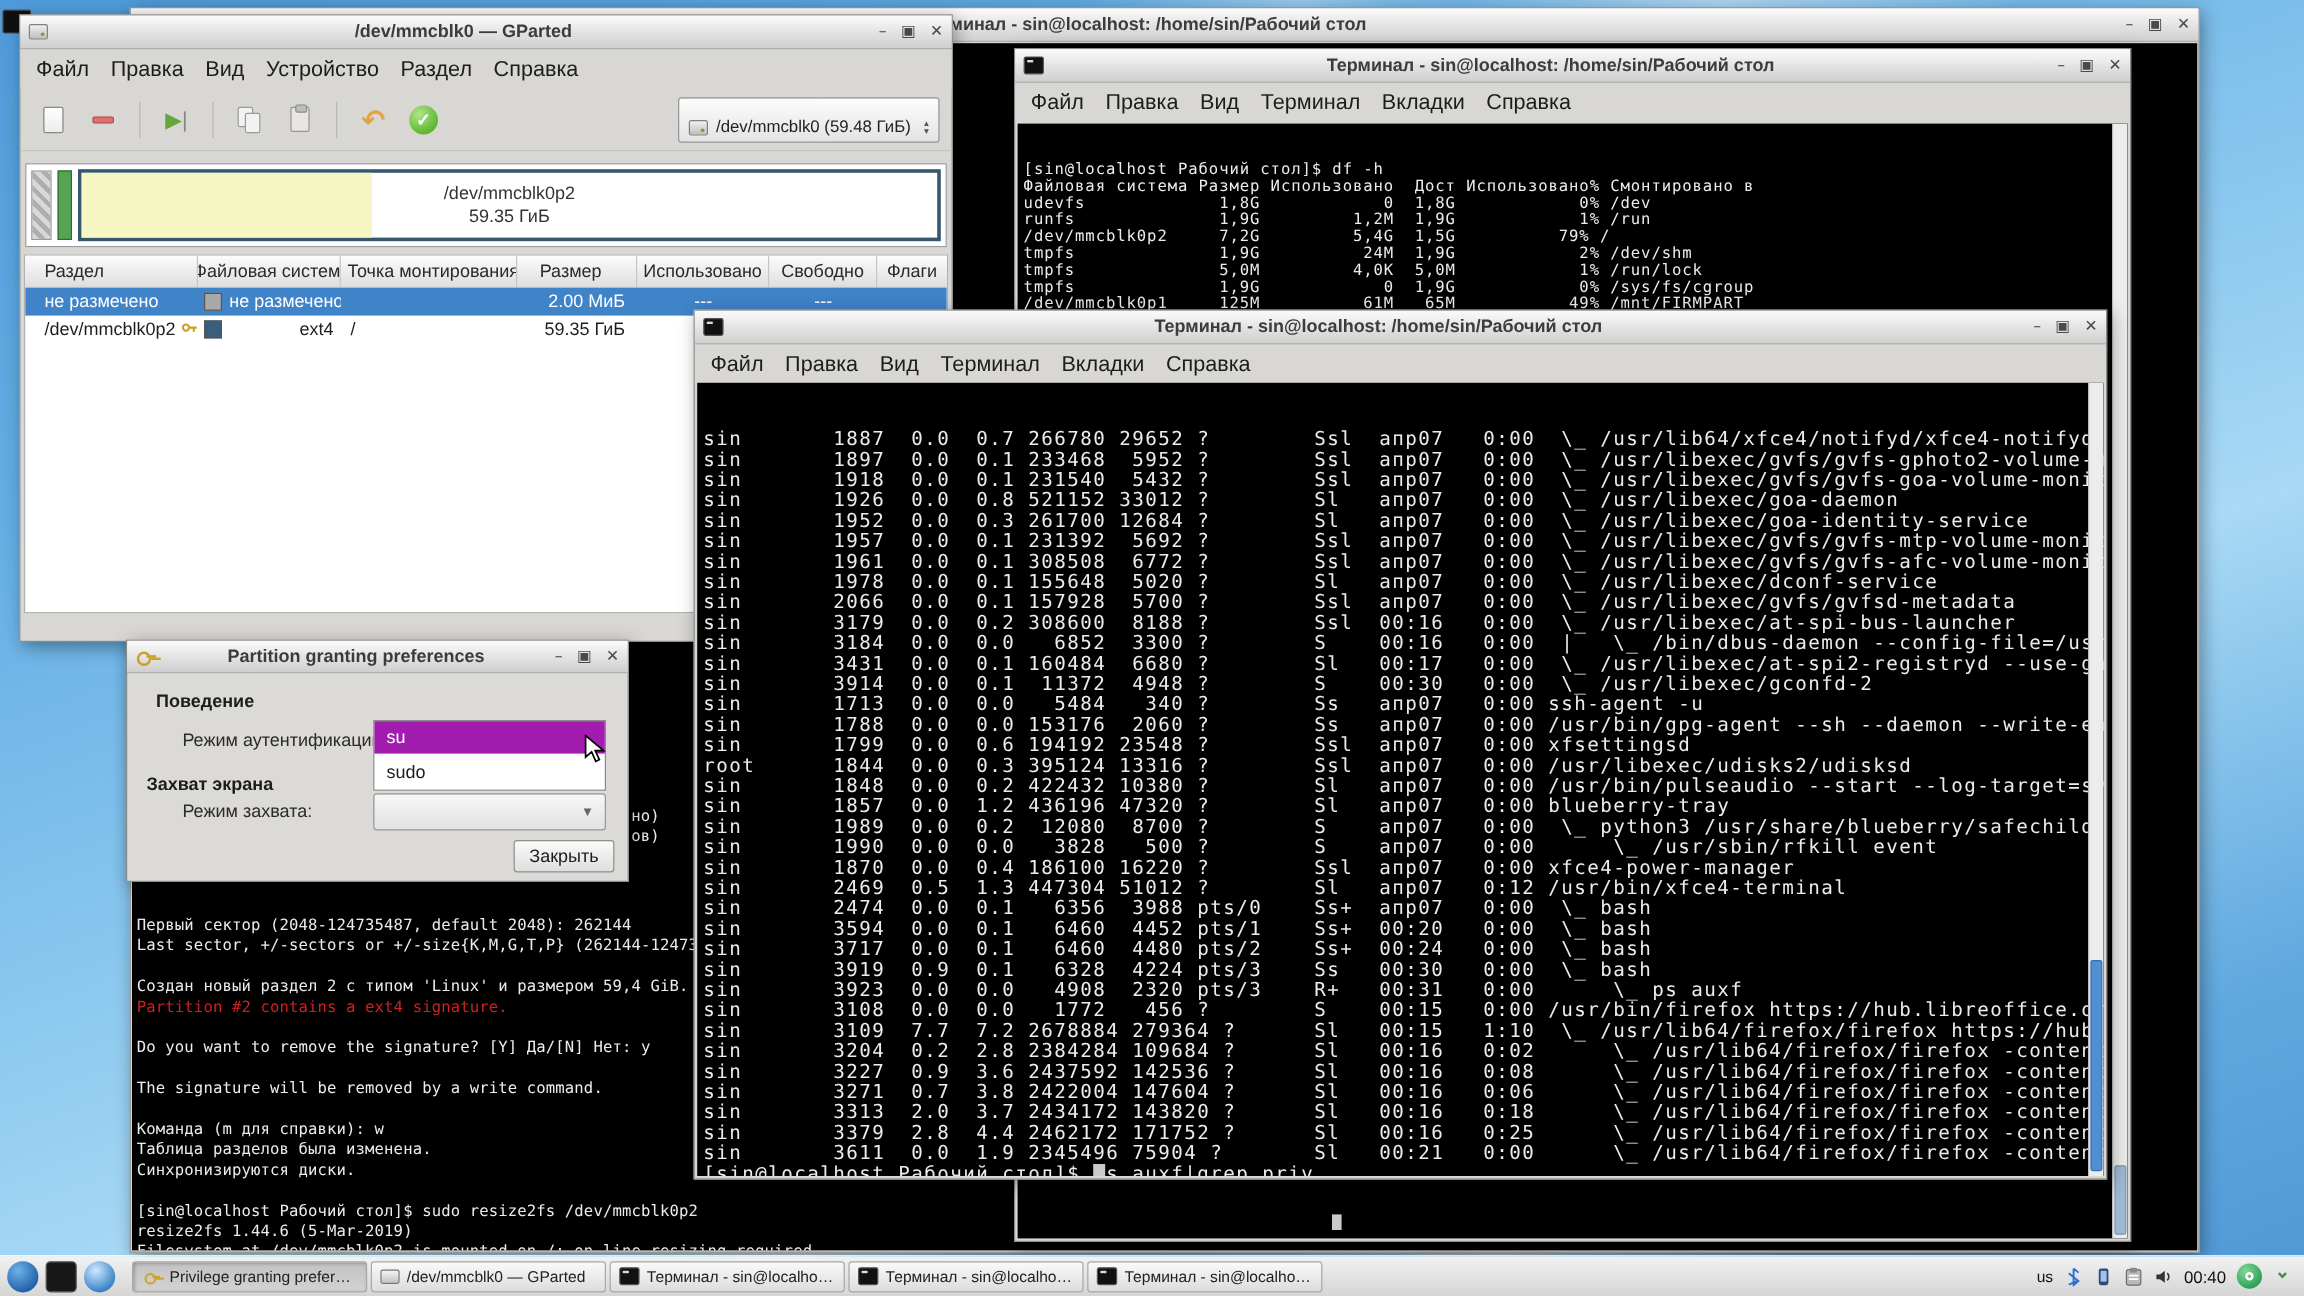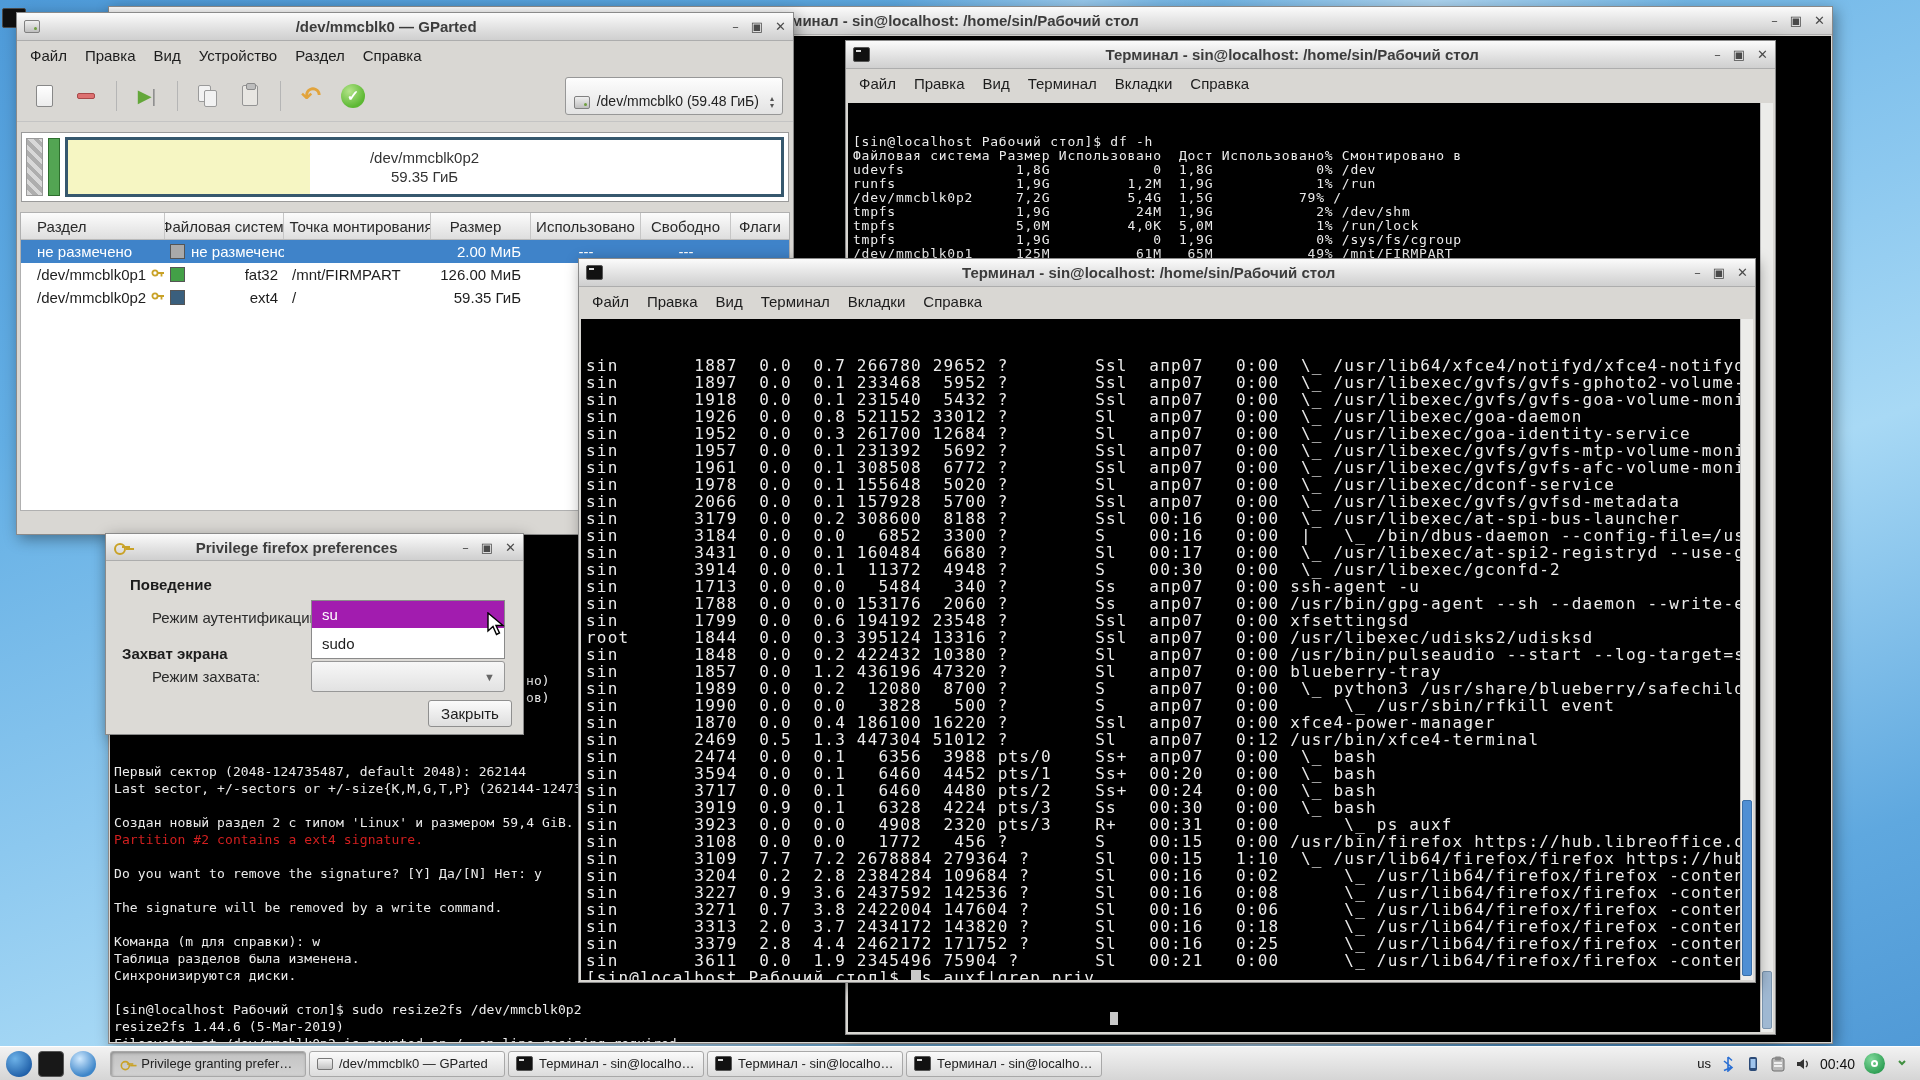--- a/index.html
+++ b/index.html
@@ -8,21 +8,21 @@
   background:
     linear-gradient(112deg, rgba(255,255,255,0) 38%, rgba(255,255,255,.35) 46%, rgba(255,255,255,0) 52%),
     linear-gradient(100deg, rgba(255,255,255,0) 55%, rgba(255,255,255,.45) 68%, rgba(255,255,255,0) 80%),
     linear-gradient(160deg,#4e9ad8 0%,#63aee4 25%,#8cc8ef 48%,#a8d9f5 62%,#5fa8df 85%,#4f98d5 100%);
 }
 .window{position:absolute;border:1px solid #8a8a8a;background:#d9d7d3;box-shadow:3px 4px 14px rgba(0,0,0,.38)}
 .titlebar{height:28px;background:linear-gradient(#fbfbfb,#e2e2e2 55%,#cfcfcf);display:flex;align-items:center;padding:0 7px;border-bottom:1px solid #adadad;position:relative}
 .titlebar .title{flex:1;text-align:center;font-weight:bold;color:#3c3c3c;font-size:15px;white-space:nowrap;overflow:hidden}
 .winbtns{display:flex;gap:12px;align-items:center;color:#4a4a4a;font-size:13px;font-family:"DejaVu Sans",sans-serif}
 .winbtns span{cursor:default;line-height:13px}
-.menubar{display:flex;background:#d9d7d3;padding:3px 4px;font-size:15px;color:#1d1d1d;align-items:center}
+.menubar{display:flex;background:#d9d7d3;padding:3px 4px;font-size:18px;color:#1d1d1d;align-items:center}
 .menubar span{padding:3px 9px;white-space:nowrap}
 .term{background:#000;color:#ececec;font-family:"DejaVu Sans Mono",monospace;white-space:pre;overflow:hidden;position:relative}
 .t-line{white-space:pre}
 .t-big{font-size:16px;line-height:17px;letter-spacing:1.2px}
 .t-small{font-size:13px;line-height:14px;letter-spacing:.75px}
 .t-fdisk{font-size:13px;line-height:17px;letter-spacing:.1px}
 .cursor{position:absolute;background:#c9c9c9}
 .scrollbar{position:absolute;top:0;right:0;bottom:0;width:13px;background:#ececea;border-left:1px solid #bdbdbd}
 .scroll-thumb{position:absolute;left:1px;right:1px;border-radius:2px}
 
@@ -214,38 +214,20 @@
           <span>не размечено</span>
         </div>
       <div class="c3"></div>
       <div class="c4">2.00 МиБ</div>
       <div class="c5">---</div>
       <div class="c6">---</div>
       <div class="c7"></div>
     </div>
     <div class="gp-row">
       <div class="c1">
-          <span>/dev/mmcblk0p1</span>
-        <svg class="mini" width="14" height="12">
-            <circle cx="4" cy="6" r="2.6" fill="none" stroke="#c9a227" stroke-width="1.8"></circle>
-            <path d="M7 6h6M10.5 6v3.4" stroke="#c9a227" stroke-width="1.8"></path>
-          </svg>
-        </div>
-      <div class="c2" style="justify-content:space-between;padding-right:6px">
-          <span class="swatch" style="background:#43a047"></span>
-          <span>fat32</span>
-        </div>
-      <div class="c3">/mnt/FIRMPART</div>
-      <div class="c4">126.00 МиБ</div>
-      <div class="c5"></div>
-      <div class="c6"></div>
-      <div class="c7"></div>
-    </div>
-    <div class="gp-row">
-      <div class="c1">
           <span>/dev/mmcblk0p2</span>
         <svg class="mini" width="14" height="12">
             <circle cx="4" cy="6" r="2.6" fill="none" stroke="#c9a227" stroke-width="1.8"></circle>
             <path d="M7 6h6M10.5 6v3.4" stroke="#c9a227" stroke-width="1.8"></path>
           </svg>
         </div>
       <div class="c2" style="justify-content:space-between;padding-right:6px">
           <span class="swatch" style="background:#3a5f7d"></span>
           <span>ext4</span>
         </div>
@@ -281,21 +263,21 @@
     <div class="cursor" style="left:262px;bottom:7px;width:8px;height:13px"></div>
     <div class="scrollbar">
       <div class="scroll-thumb" style="bottom:3px;height:58px;background:#9fb8d2;border:1px solid #7a94ae"></div>
     </div>
   </div>
 </div>
 
 <div class="window" id="dialog">
   <div class="titlebar">
     <span class="keysicon"></span>
-    <span class="title">Privilege firefox preferences</span>
+    <span class="title">Partition granting preferences</span>
     <span class="winbtns">
       <span>–</span>
       <span>▣</span>
       <span>✕</span>
     </span>
   </div>
   <div class="dlg-section" style="left:24px;top:42px">Поведение</div>
   <div class="dlg-label" style="left:46px;top:75px">Режим аутентификации:</div>
   <div class="combo-pop">
     <div class="opt hl">su</div>

